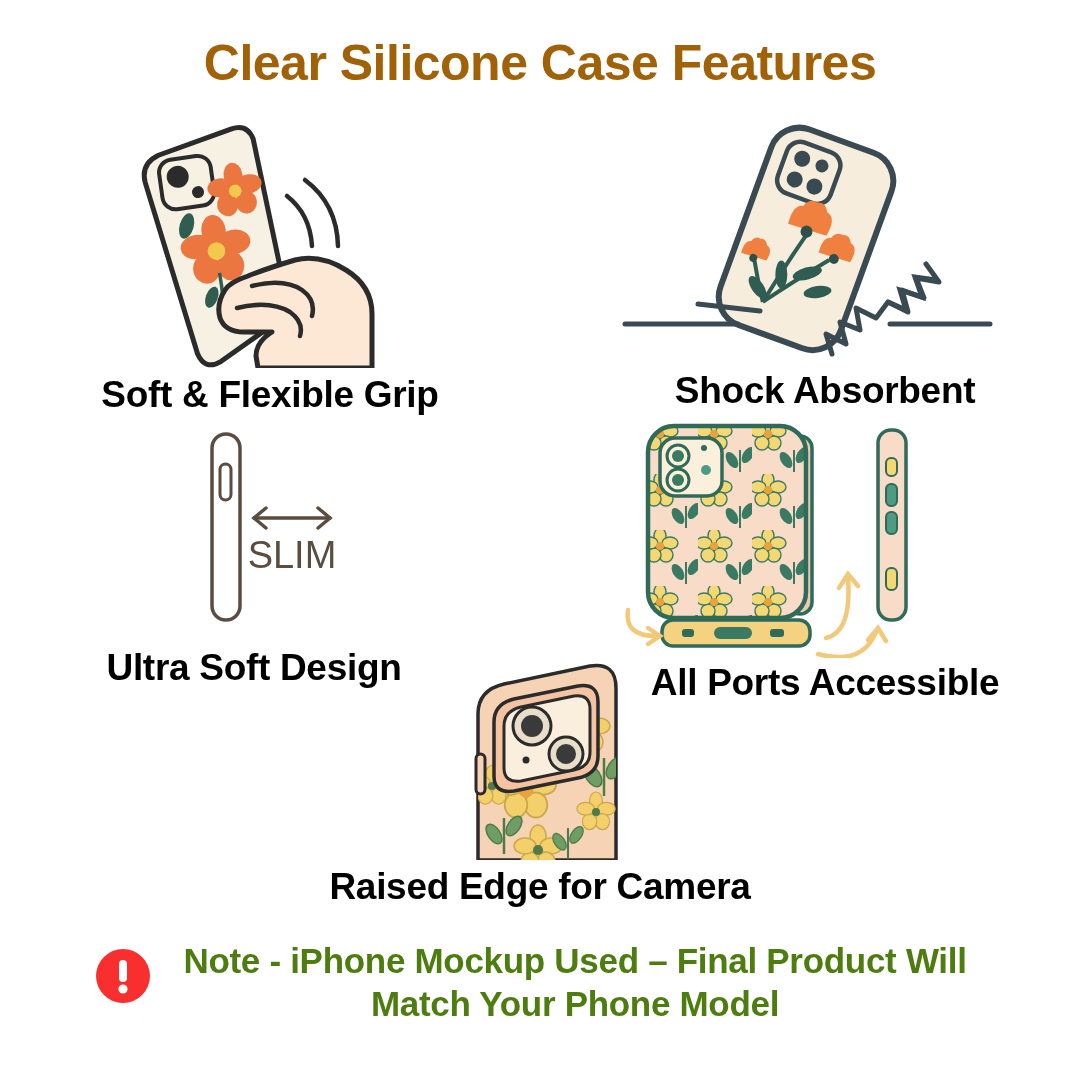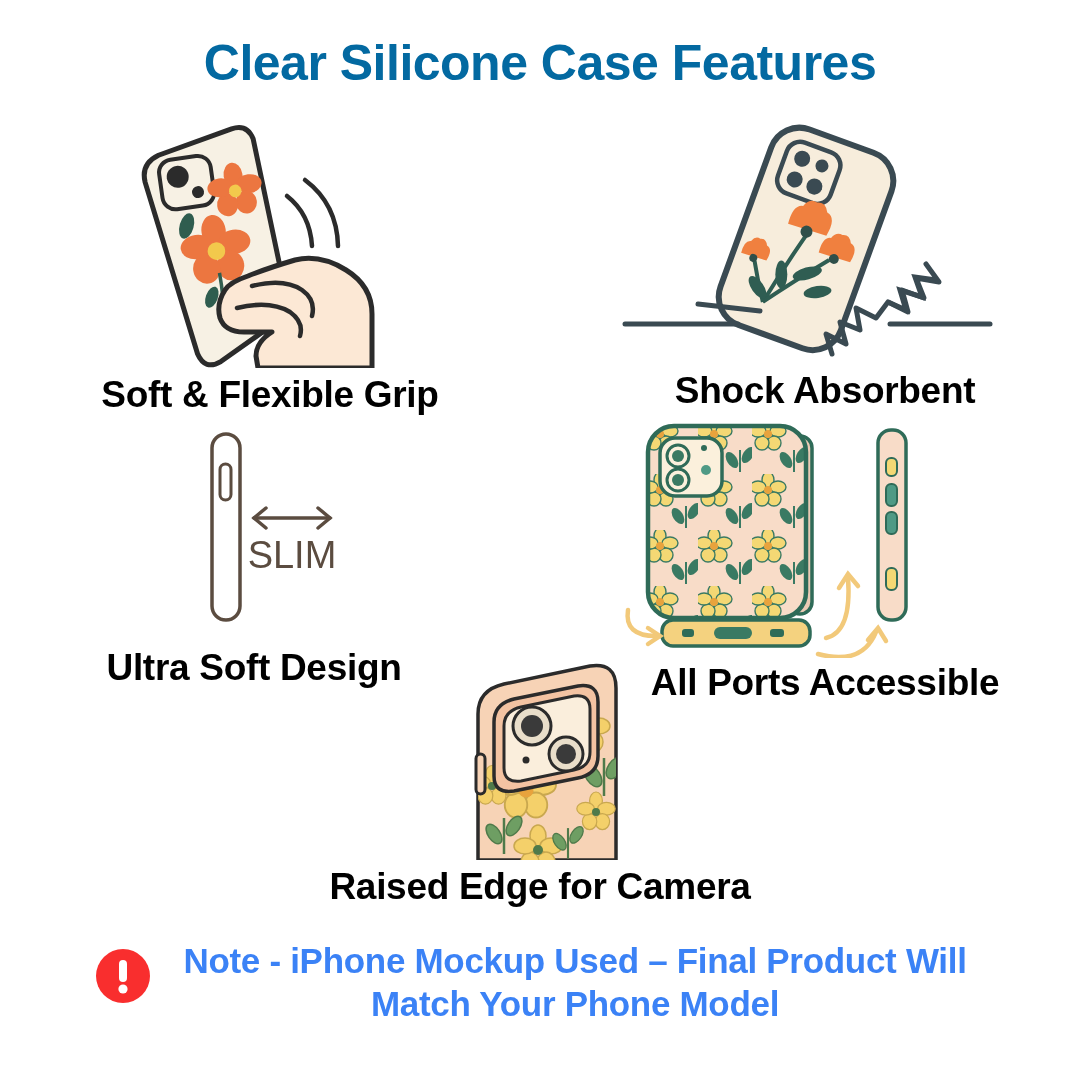--- a/index.html
+++ b/index.html
@@ -24,21 +24,21 @@
   
   .title {
     position: absolute;
     top: 34px;
     left: 0;
     width: 1080px;
     text-align: center;
     font-size: 50px;
     font-weight: 700;
     letter-spacing: -0.5px;
-    color: #0369a1;
+    color: #a16207;
     font-family: "Liberation Sans", sans-serif;
   }
 
   
   .feature {
     position: absolute;
   }
   .feature-art {
     position: relative;
     width: 100%;
@@ -81,21 +81,21 @@
     gap: 14px;
     padding: 0 56px;
   }
   .note-icon {
     flex: 0 0 auto;
     margin-top: 8px;
   }
   .note-text {
     font-size: 35px;
     font-weight: 700;
-    color: #3b82f6;
+    color: #4d7c0f;
     line-height: 1.22;
     letter-spacing: -0.3px;
     text-align: center;
     max-width: 820px;
   }
 </style>
 </head>
 <body>
 
 <div class="page">

